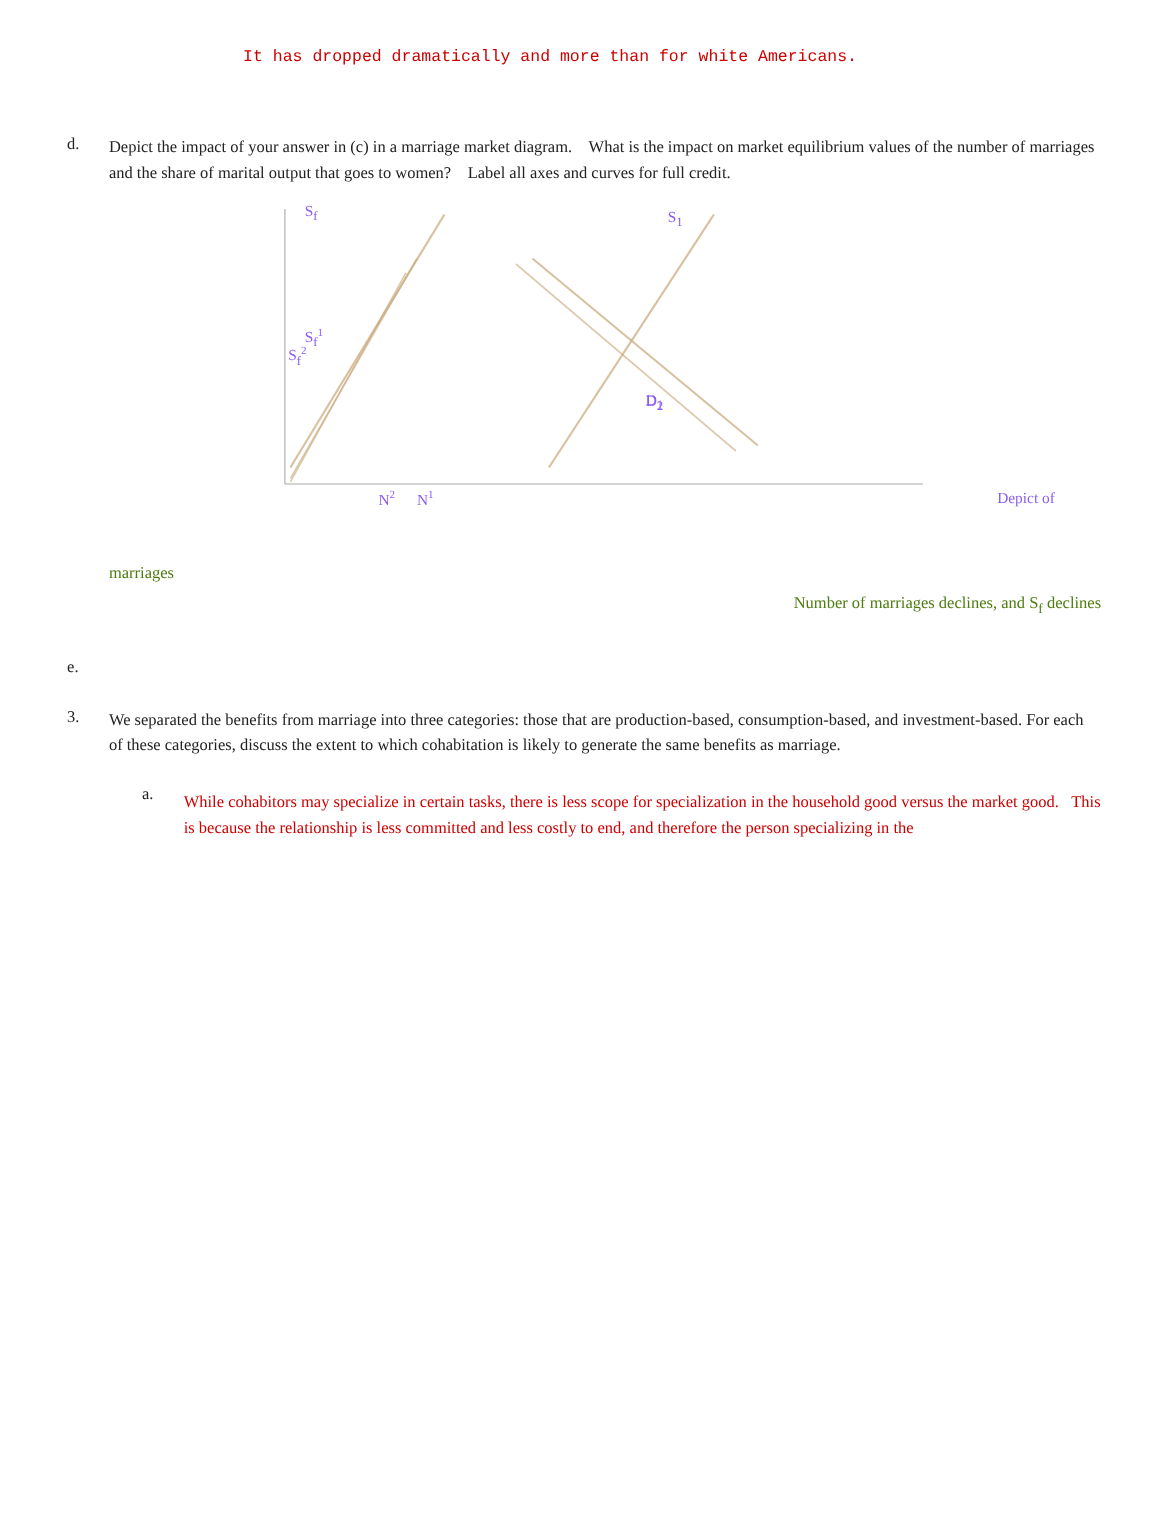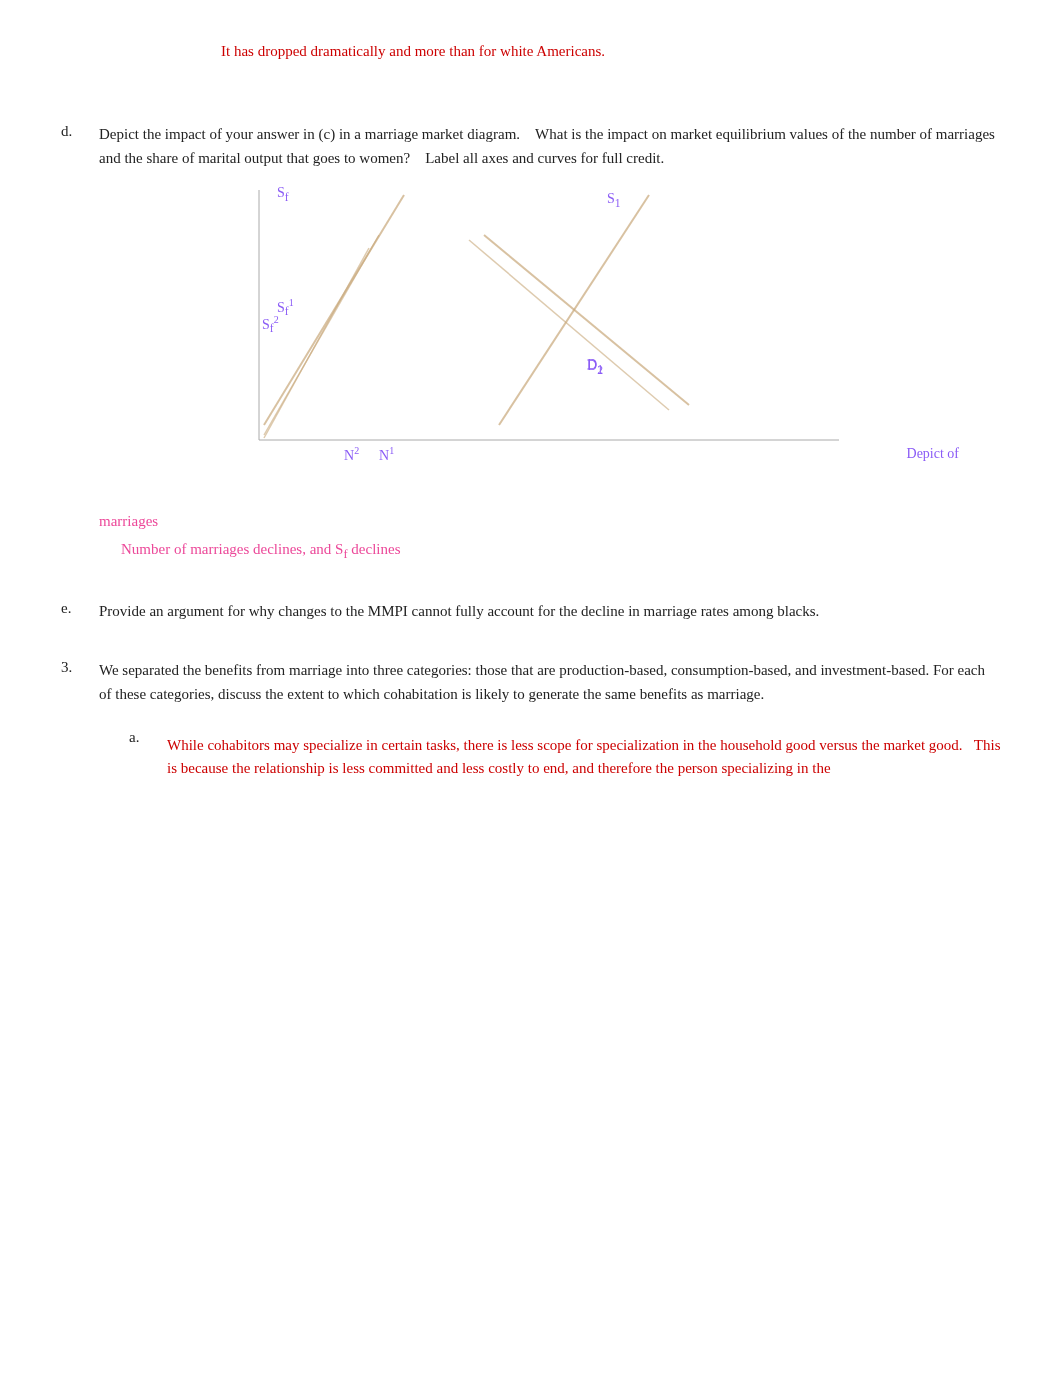--- a/index.html
+++ b/index.html
@@ -5,21 +5,21 @@
     * { margin: 0; padding: 0; box-sizing: border-box; }
     body {
       background: #fff;
       font-family: "Times New Roman", Times, serif;
       font-size: 15px;
       color: #222;
       width: 1062px;
       min-height: 1376px;
       padding: 40px 60px 60px 60px;
     }
-    .red { color: #ec4899; }
+    .red { color: #4d7c0f; }
     .page-content { max-width: 940px; margin: 0 auto; }
 
     .answer-text {
       color: #cc0000;
       margin-bottom: 10px;
       line-height: 1.55;
     }
 
     .question-item {
       display: flex;
@@ -30,20 +30,21 @@
       padding-top: 0;
     }
     .question-body {
       flex: 1;
       line-height: 1.55;
     }
 
     .top-answer {
       margin-left: 160px;
       margin-bottom: 60px;
+      font-family: Liberation Mono, monospace;
     }
 
     
     .diagram-wrapper {
       position: relative;
       width: 700px;
       height: 280px;
       margin-left: 60px;
       margin-top: 10px;
       margin-bottom: 0px;
@@ -58,20 +59,21 @@
     .diagram-label {
       position: absolute;
       font-size: 14px;
       color: #8b5cf6;
     }
 
     .below-diagram {
       margin-left: 60px;
       margin-top: 8px;
       margin-bottom: 18px;
+      text-align: right;
     }
 
     .numbered-list-item {
       display: flex;
       margin-bottom: 14px;
     }
     .numbered-label {
       min-width: 38px;
     }
     .numbered-body {
@@ -164,21 +166,20 @@
     <span class="red">
       <span>Number of marriages declines, and S</span><sub>f</sub><span> declines</span>
     </span>
   </div>
 
   <div class="spacer"></div>
 
   <div class="question-item">
     <div class="question-label">e.</div>
     <div class="question-body">
-      <p>Provide an argument for why changes to the MMPI cannot fully account for the decline in marriage rates among blacks.</p>
       <div class="spacer-sm"></div>
     </div>
   </div>
 
   <div class="spacer"></div>
 
   <div class="numbered-list-item">
     <div class="numbered-label">3.</div>
     <div class="numbered-body">
       <p>We separated the benefits from marriage into three categories: those that are production-based, consumption-based, and investment-based. For each of these categories, discuss the extent to which cohabitation is likely to generate the same benefits as marriage.</p>

